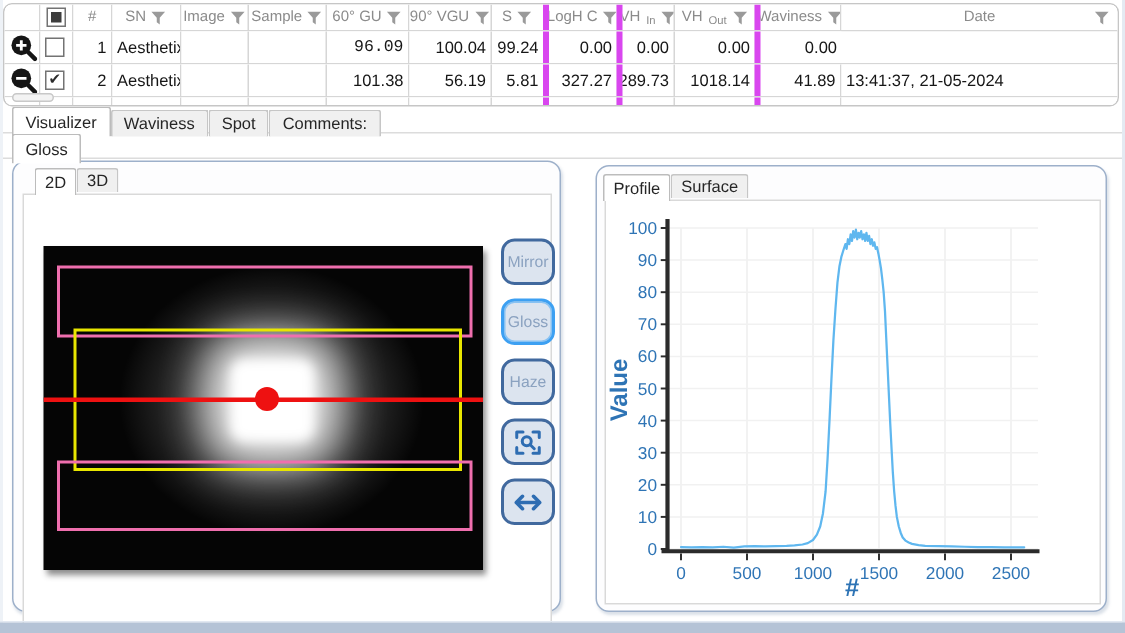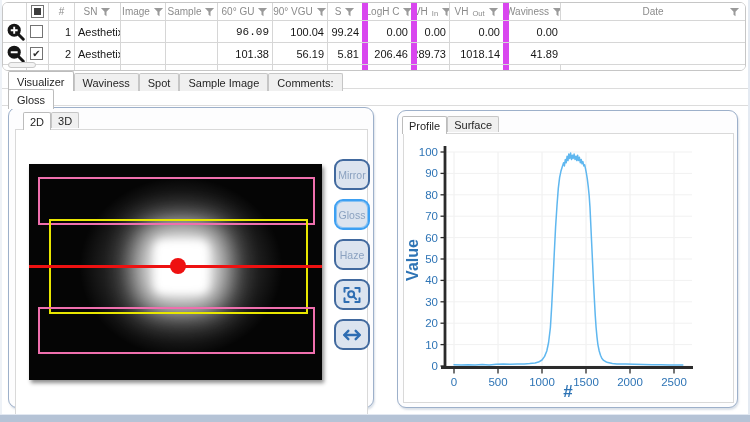--- a/index.html
+++ b/index.html
@@ -19,21 +19,21 @@
   .trow{display:flex;border-bottom:1px solid #d6d6d6;background:#fff;}
   .trow:last-child{border-bottom:none;}
   .tcell{
     border-right:1px solid #d6d6d6;box-sizing:border-box;flex:0 0 auto;
     display:flex;align-items:center;padding:0 3px;height:21px;
     font-size:11px;color:#161616;background:#fff;overflow:hidden;white-space:nowrap;
   }
   .tcell:last-child{border-right:none;flex:1 1 auto;}
   .trow.head .tcell{height:17px;color:#8b8b8b;font-size:10px;justify-content:center;gap:3px;}
   .tcell.num{justify-content:flex-end;}
-  .tcell.thick{border-left:6px solid #d946ef;margin-left:-1px;}
+  .tcell.thick{border-left:4px solid #d946ef;margin-left:-1px;}
   .trow.partial .tcell{height:5px;}
   .datehead{position:relative;justify-content:center;}
   .datehead .funnel{position:absolute;right:5px;}
   .sub{font-size:7.5px;margin-left:1px;margin-top:3px;}
   .cb{width:13px;height:13px;border:1px solid #737373;background:#fff;
       display:flex;align-items:center;justify-content:center;box-sizing:border-box;}
   .cb.ind::after{content:"";width:7px;height:7px;background:#3d3d3d;}
   .cb.checked::after{content:"\2714";font-size:10px;color:#2c2c2c;line-height:1;}
   .zoombtn{width:21px;height:19px;display:flex;align-items:center;justify-content:center;background:transparent;border:none;padding:0;}
 
@@ -238,24 +238,25 @@
         <div class="tcell" style="flex: 0 0 22px; width: 22px;">
           <span class="cb checked"></span>
         </div>
         <div class="tcell num " style="flex: 0 0 26px; width: 26px;">2</div>
         <div class="tcell" style="flex: 0 0 46px; width: 46px;">Aesthetix</div>
         <div class="tcell" style="flex: 0 0 45px; width: 45px;"></div>
         <div class="tcell" style="flex: 0 0 52px; width: 52px;"></div>
         <div class="tcell num " style="flex: 0 0 55px; width: 55px;">101.38</div>
         <div class="tcell num " style="flex: 0 0 55px; width: 55px;">56.19</div>
         <div class="tcell num " style="flex: 0 0 35px; width: 35px;">5.81</div>
-        <div class="tcell num thick" style="flex: 0 0 50px; width: 50px;">206.46</div>
+        <div class="tcell num thick" style="flex: 0 0 50px; width: 50px;">327.27</div>
         <div class="tcell num thick" style="flex: 0 0 39px; width: 39px;">289.73</div>
         <div class="tcell num " style="flex: 0 0 54px; width: 54px;">1018.14</div>
         <div class="tcell num thick" style="flex: 0 0 58px; width: 58px;">41.89</div>
+        <div class="tcell">13:41:37, 21-05-2024</div>
       </div>
       <div class="trow partial">
         <div class="tcell" style="flex: 0 0 24px; width: 24px;"></div>
         <div class="tcell" style="flex: 0 0 22px; width: 22px;"></div>
         <div class="tcell" style="flex: 0 0 26px; width: 26px;"></div>
         <div class="tcell" style="flex: 0 0 46px; width: 46px;"></div>
         <div class="tcell" style="flex: 0 0 45px; width: 45px;"></div>
         <div class="tcell" style="flex: 0 0 52px; width: 52px;"></div>
         <div class="tcell" style="flex: 0 0 55px; width: 55px;"></div>
         <div class="tcell" style="flex: 0 0 55px; width: 55px;"></div>
@@ -267,21 +268,20 @@
         <div class="tcell"></div>
       </div>
     </div>
   <div class="stub"></div>
 
   <div class="hairline" style="top:88px"></div>
   <div class="tabstrip" style="left:8px;top:71px">
       <div class="tab active">Visualizer</div>
       <div class="tab">Waviness</div>
       <div class="tab">Spot</div>
-      <div class="tab">Sample Image</div>
       <div class="tab">Comments:</div>
     </div>
 
   <div class="hairline" style="top:105px"></div>
   <div class="tabstrip" style="left:8px;top:89px">
       <div class="tab active">Gloss</div>
     </div>
 
   <div class="panel left">
     <div class="viewtabs">

